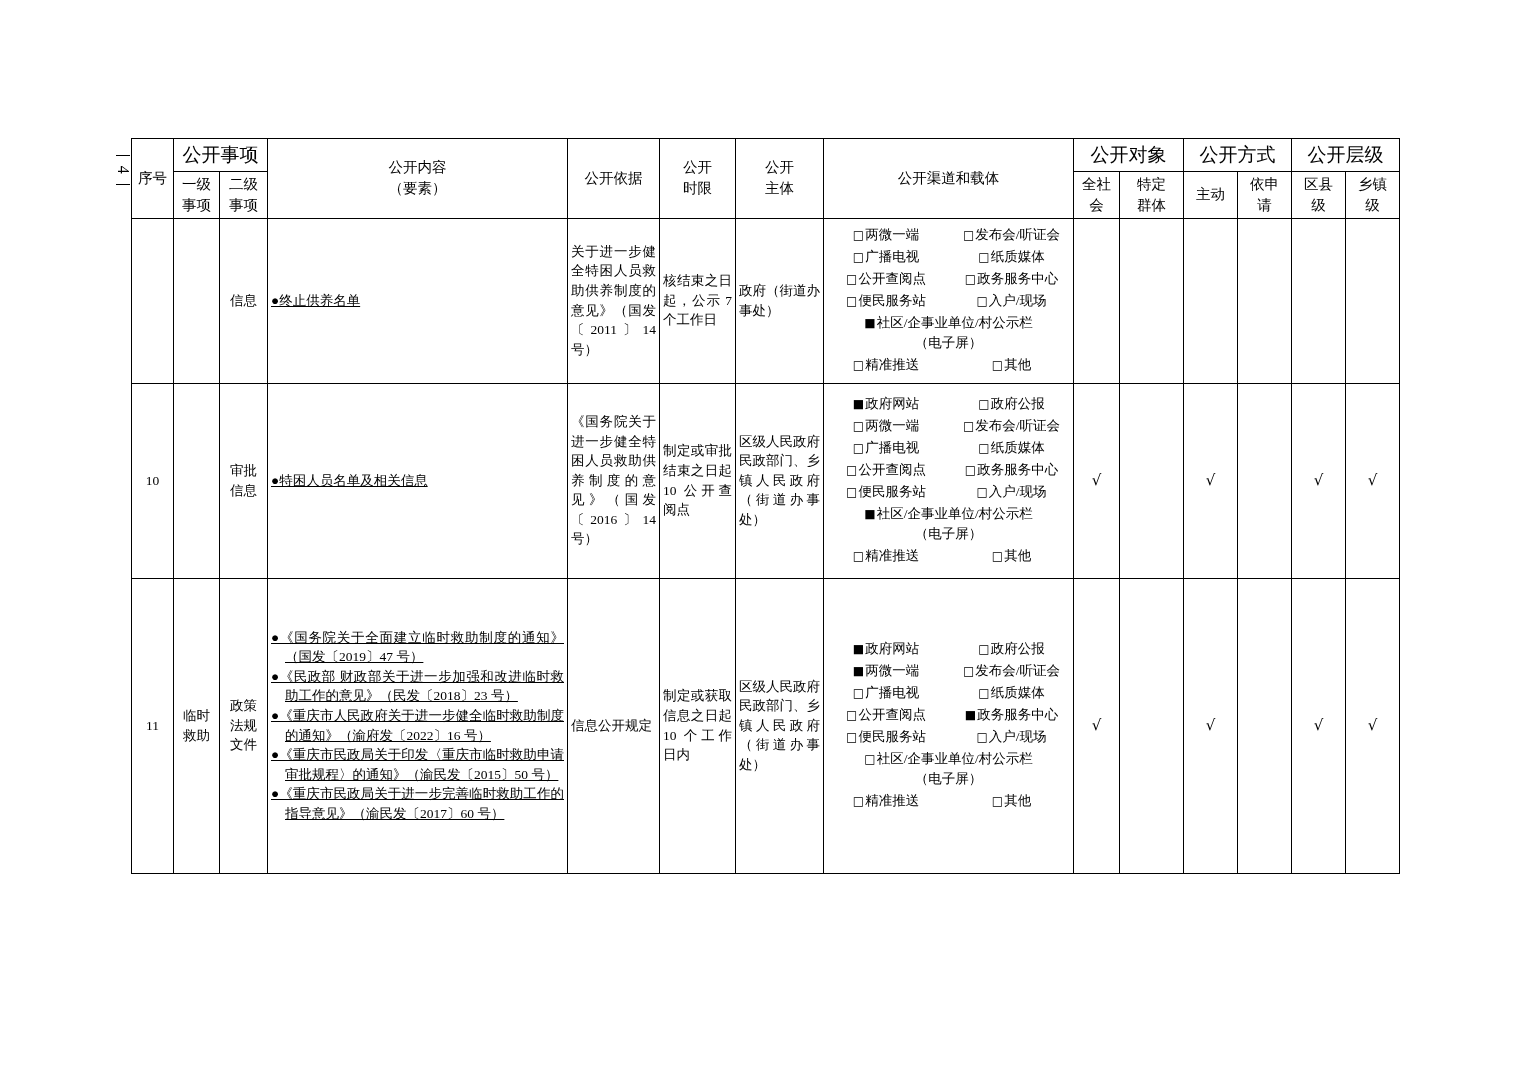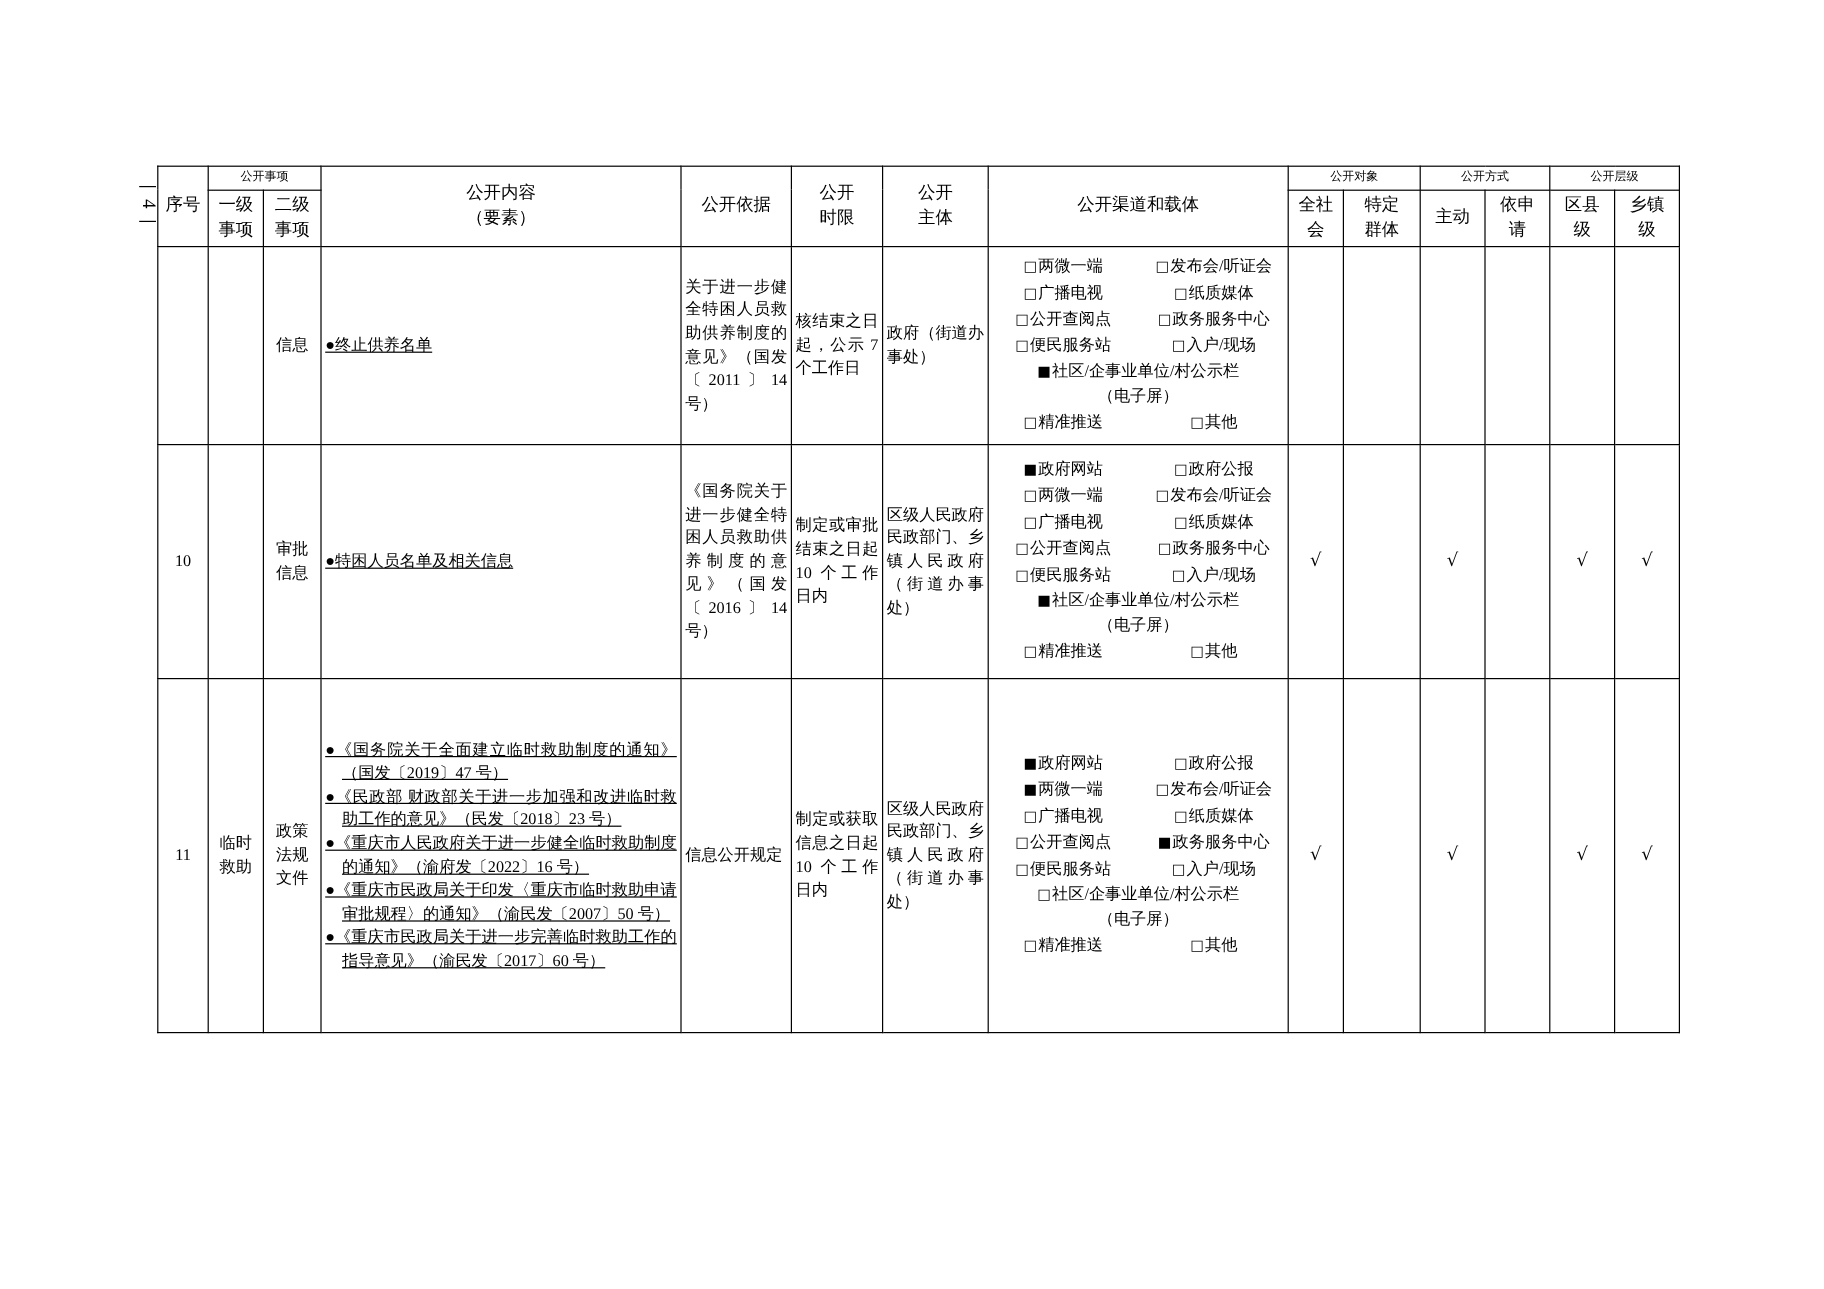--- a/index.html
+++ b/index.html
@@ -55,21 +55,21 @@
     padding: 2px 3px;
     vertical-align: middle;
     line-height: 1.45;
   }
   th {
     font-weight: normal;
     text-align: center;
   }
   .hdr-group {
     text-align: center;
-    font-size: 10px;
+    font-size: 19px;
     padding: 3px 2px;
   }
   .hdr-cell {
     text-align: center;
     font-size: 14.5px;
     padding: 4px 2px;
   }
   .vert-label {
     text-align: center;
     font-size: 14.5px;
@@ -251,21 +251,21 @@
           <td class="cell-center">10</td>
           <td class="cell-center"></td>
           <td class="cell-center">
             <div>审批</div>
             <div>信息</div>
           </td>
           <td class="cell-top content-list">
             <div>●特困人员名单及相关信息</div>
           </td>
           <td class="cell-top tight">《国务院关于进一步健全特困人员救助供养制度的意见》（国发〔2016〕14 号）</td>
-          <td class="cell-center tight">制定或审批结束之日起10 个工作日内</td>
+          <td class="cell-center tight">制定或审批结束之日起10 公开查阅点</td>
           <td class="cell-center tight">区级人民政府民政部门、乡镇人民政府（街道办事处）</td>
           <td class="cell-center">
             <div class="checkbox-grid">
               <div class="cb-item"><span class="box">■</span><span>政府网站</span></div>
               <div class="cb-item"><span class="box">□</span><span>政府公报</span></div>
               <div class="cb-item"><span class="box">□</span><span>两微一端</span></div>
               <div class="cb-item"><span class="box">□</span><span>发布会/听证会</span></div>
               <div class="cb-item"><span class="box">□</span><span>广播电视</span></div>
               <div class="cb-item"><span class="box">□</span><span>纸质媒体</span></div>
               <div class="cb-item"><span class="box">□</span><span>公开查阅点</span></div>
@@ -292,21 +292,21 @@
           </td>
           <td class="cell-center">
             <div>政策</div>
             <div>法规</div>
             <div>文件</div>
           </td>
           <td class="cell-top content-list">
             <div>●《国务院关于全面建立临时救助制度的通知》（国发〔2019〕47 号）</div>
             <div>●《民政部 财政部关于进一步加强和改进临时救助工作的意见》（民发〔2018〕23 号）</div>
             <div>●《重庆市人民政府关于进一步健全临时救助制度的通知》（渝府发〔2022〕16 号）</div>
-            <div>●《重庆市民政局关于印发〈重庆市临时救助申请审批规程〉的通知》（渝民发〔2007〕50 号）</div>
+            <div>●《重庆市民政局关于印发〈重庆市临时救助申请审批规程〉的通知》（渝民发〔2015〕50 号）</div>
             <div>●《重庆市民政局关于进一步完善临时救助工作的指导意见》（渝民发〔2017〕60 号）</div>
           </td>
           <td class="cell-center tight" style="text-align: left;">信息公开规定</td>
           <td class="cell-center tight">制定或获取信息之日起10 个工作日内</td>
           <td class="cell-center tight">区级人民政府民政部门、乡镇人民政府（街道办事处）</td>
           <td class="cell-center">
             <div class="checkbox-grid">
               <div class="cb-item"><span class="box">■</span><span>政府网站</span></div>
               <div class="cb-item"><span class="box">□</span><span>政府公报</span></div>
               <div class="cb-item"><span class="box">■</span><span>两微一端</span></div>

